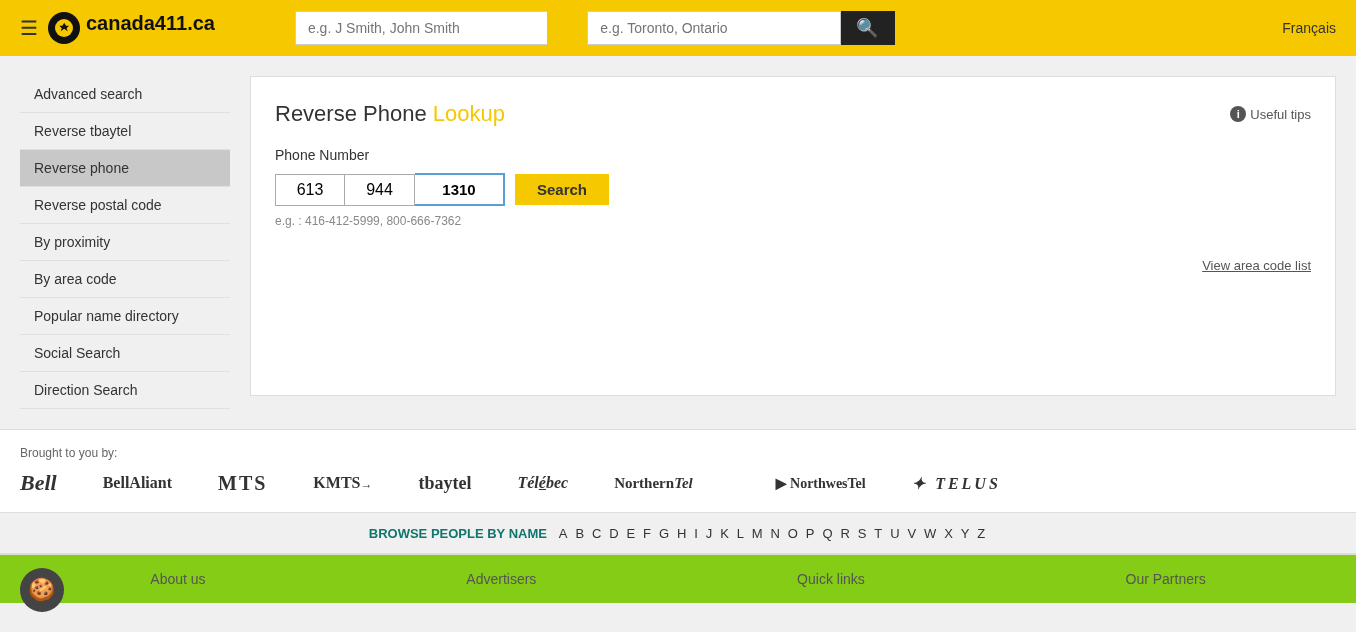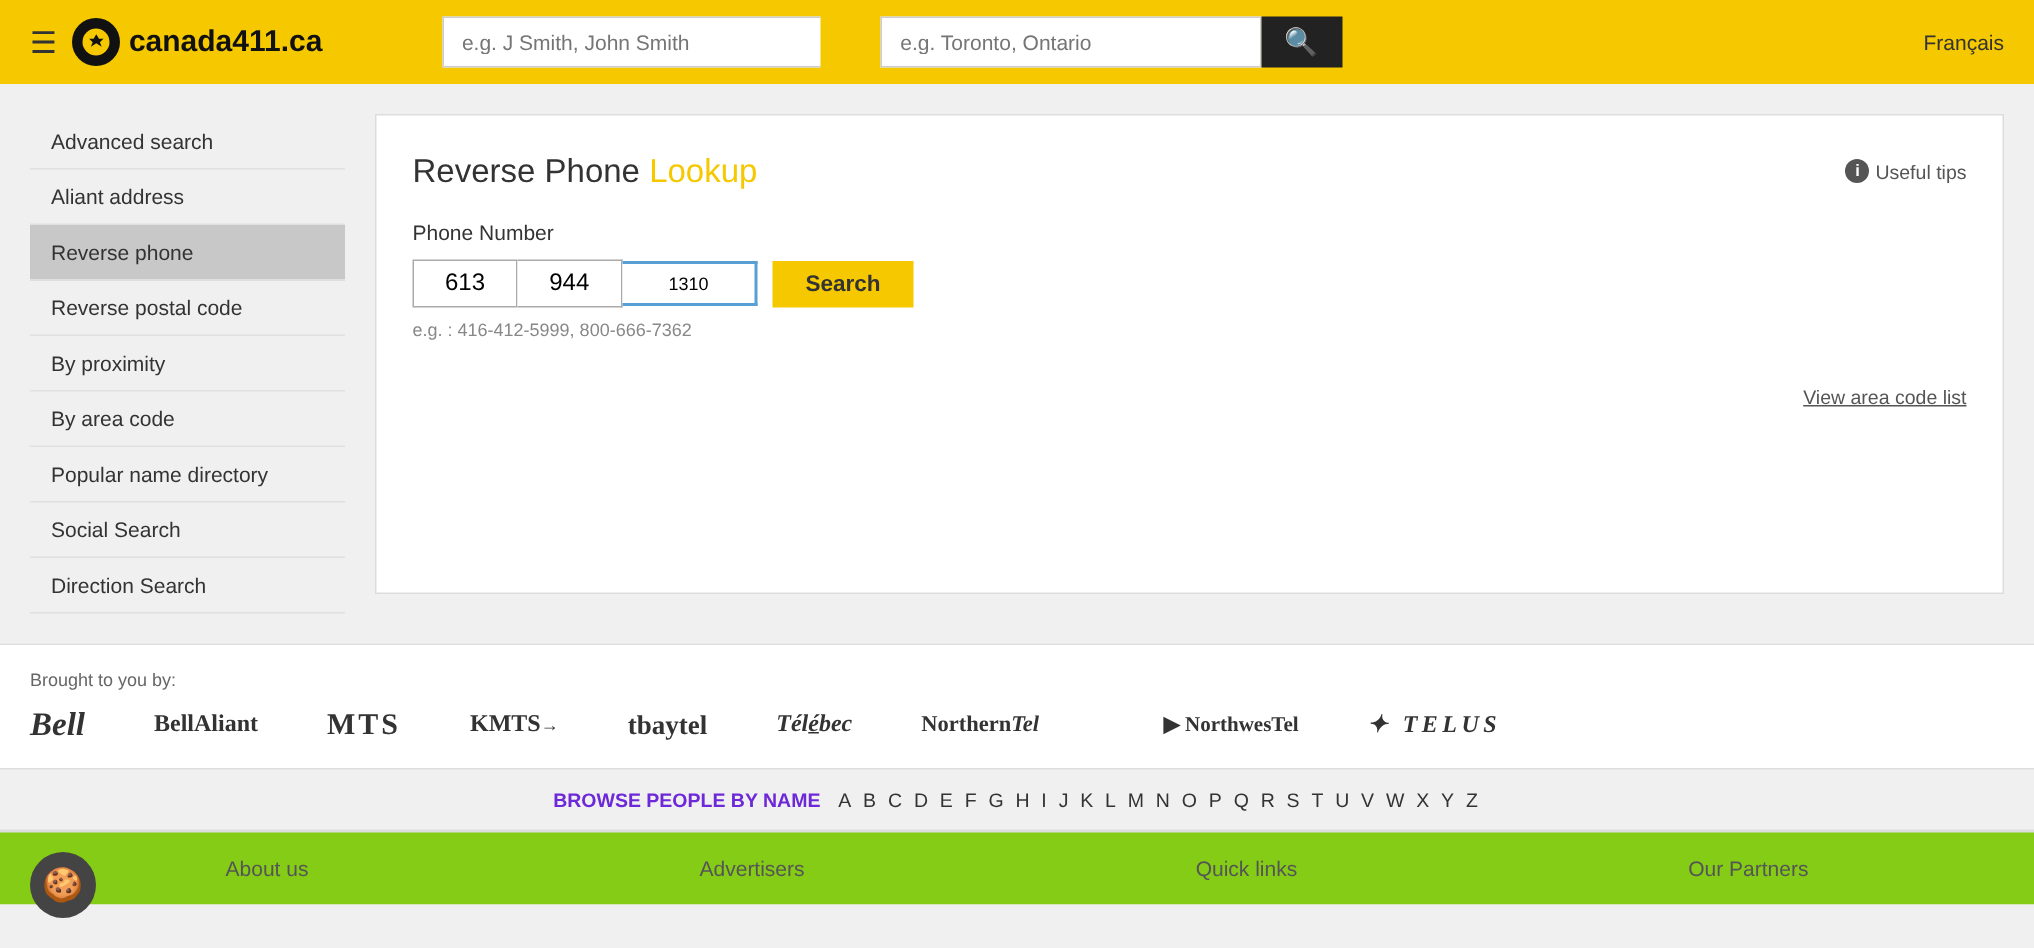--- a/index.html
+++ b/index.html
@@ -15,21 +15,21 @@
       position: relative;
     }
     .header-left {
       display: flex;
       align-items: center;
       gap: 10px;
     }
     .hamburger { font-size: 20px; cursor: pointer; color: #333; }
     .logo {
       display: flex;
-      align-items: center;
+      align-items: flex-start;
       gap: 6px;
       font-size: 20px;
       font-weight: bold;
       color: #111;
       text-decoration: none;
     }
     .logo-icon {
       width: 32px; height: 32px;
       background: #111;
       border-radius: 50%;
@@ -223,21 +223,21 @@
     .browse-bar {
       background: #f0f0f0;
       padding: 12px 20px;
       text-align: center;
       border-top: 1px solid #ddd;
       border-bottom: 1px solid #ddd;
     }
     .browse-label {
       font-size: 13px;
       font-weight: bold;
-      color: #6d28d9;
+      color: #0f766e;
       margin-right: 6px;
     }
     .browse-letters a {
       color: #333;
       text-decoration: none;
       margin: 0 2px;
       font-size: 13px;
     }
 
     .footer-bottom {
@@ -290,21 +290,21 @@
     </button>
   </div>
 
   <span class="header-lang">Français</span>
 </header>
 
 <div class="main-layout">
 
   <nav class="sidebar">
     <a class="sidebar-item">Advanced search</a>
-    <a class="sidebar-item">Aliant address</a>
+    <a class="sidebar-item">Reverse tbaytel</a>
     <a class="sidebar-item active">Reverse phone</a>
     <a class="sidebar-item">Reverse postal code</a>
     <a class="sidebar-item">By proximity</a>
     <a class="sidebar-item">By area code</a>
     <a class="sidebar-item">Popular name directory</a>
     <a class="sidebar-item">Social Search</a>
     <a class="sidebar-item">Direction Search</a>
   </nav>
 
   <div class="main-content">
@@ -317,21 +317,21 @@
           <span class="info-circle">i</span>
           <span>Useful tips</span>
         </div>
       </div>
 
       <div class="phone-label">Phone Number</div>
 
       <div class="phone-inputs">
         <input type="text" class="phone-input" value="613" style="width: 70px; padding: 6px 10px; border: 1px solid rgb(170, 170, 170); font-size: 16px; text-align: center; outline: none;">
         <input type="text" class="phone-input" value="944" style="width: 70px; padding: 6px 10px; border-top: 1px solid rgb(170, 170, 170); border-right: 1px solid rgb(170, 170, 170); border-bottom: 1px solid rgb(170, 170, 170); border-image: initial; font-size: 16px; text-align: center; outline: none; border-left: none;">
-        <input type="text" class="phone-input last" value="1310" style="width: 90px; padding: 6px 10px; border-top: 2px solid rgb(90, 159, 212); border-right: 2px solid rgb(90, 159, 212); border-bottom: 2px solid rgb(90, 159, 212); border-image: initial; font-size: 12px; text-align: center; outline: none; border-left: none;">
+        <input type="text" class="phone-input last" value="1310" style="width: 90px; padding: 6px 10px; border-top: 2px solid rgb(90, 159, 212); border-right: 2px solid rgb(90, 159, 212); border-bottom: 2px solid rgb(90, 159, 212); border-image: initial; font-size: 15px; text-align: center; outline: none; border-left: none; font-weight: bold;">
         <button class="search-yellow-btn">Search</button>
       </div>
 
       <div class="phone-example">e.g. : 416-412-5999, 800-666-7362</div>
 
       <a class="area-code-link">View area code list</a>
     </div>
   </div>
 </div>
 

